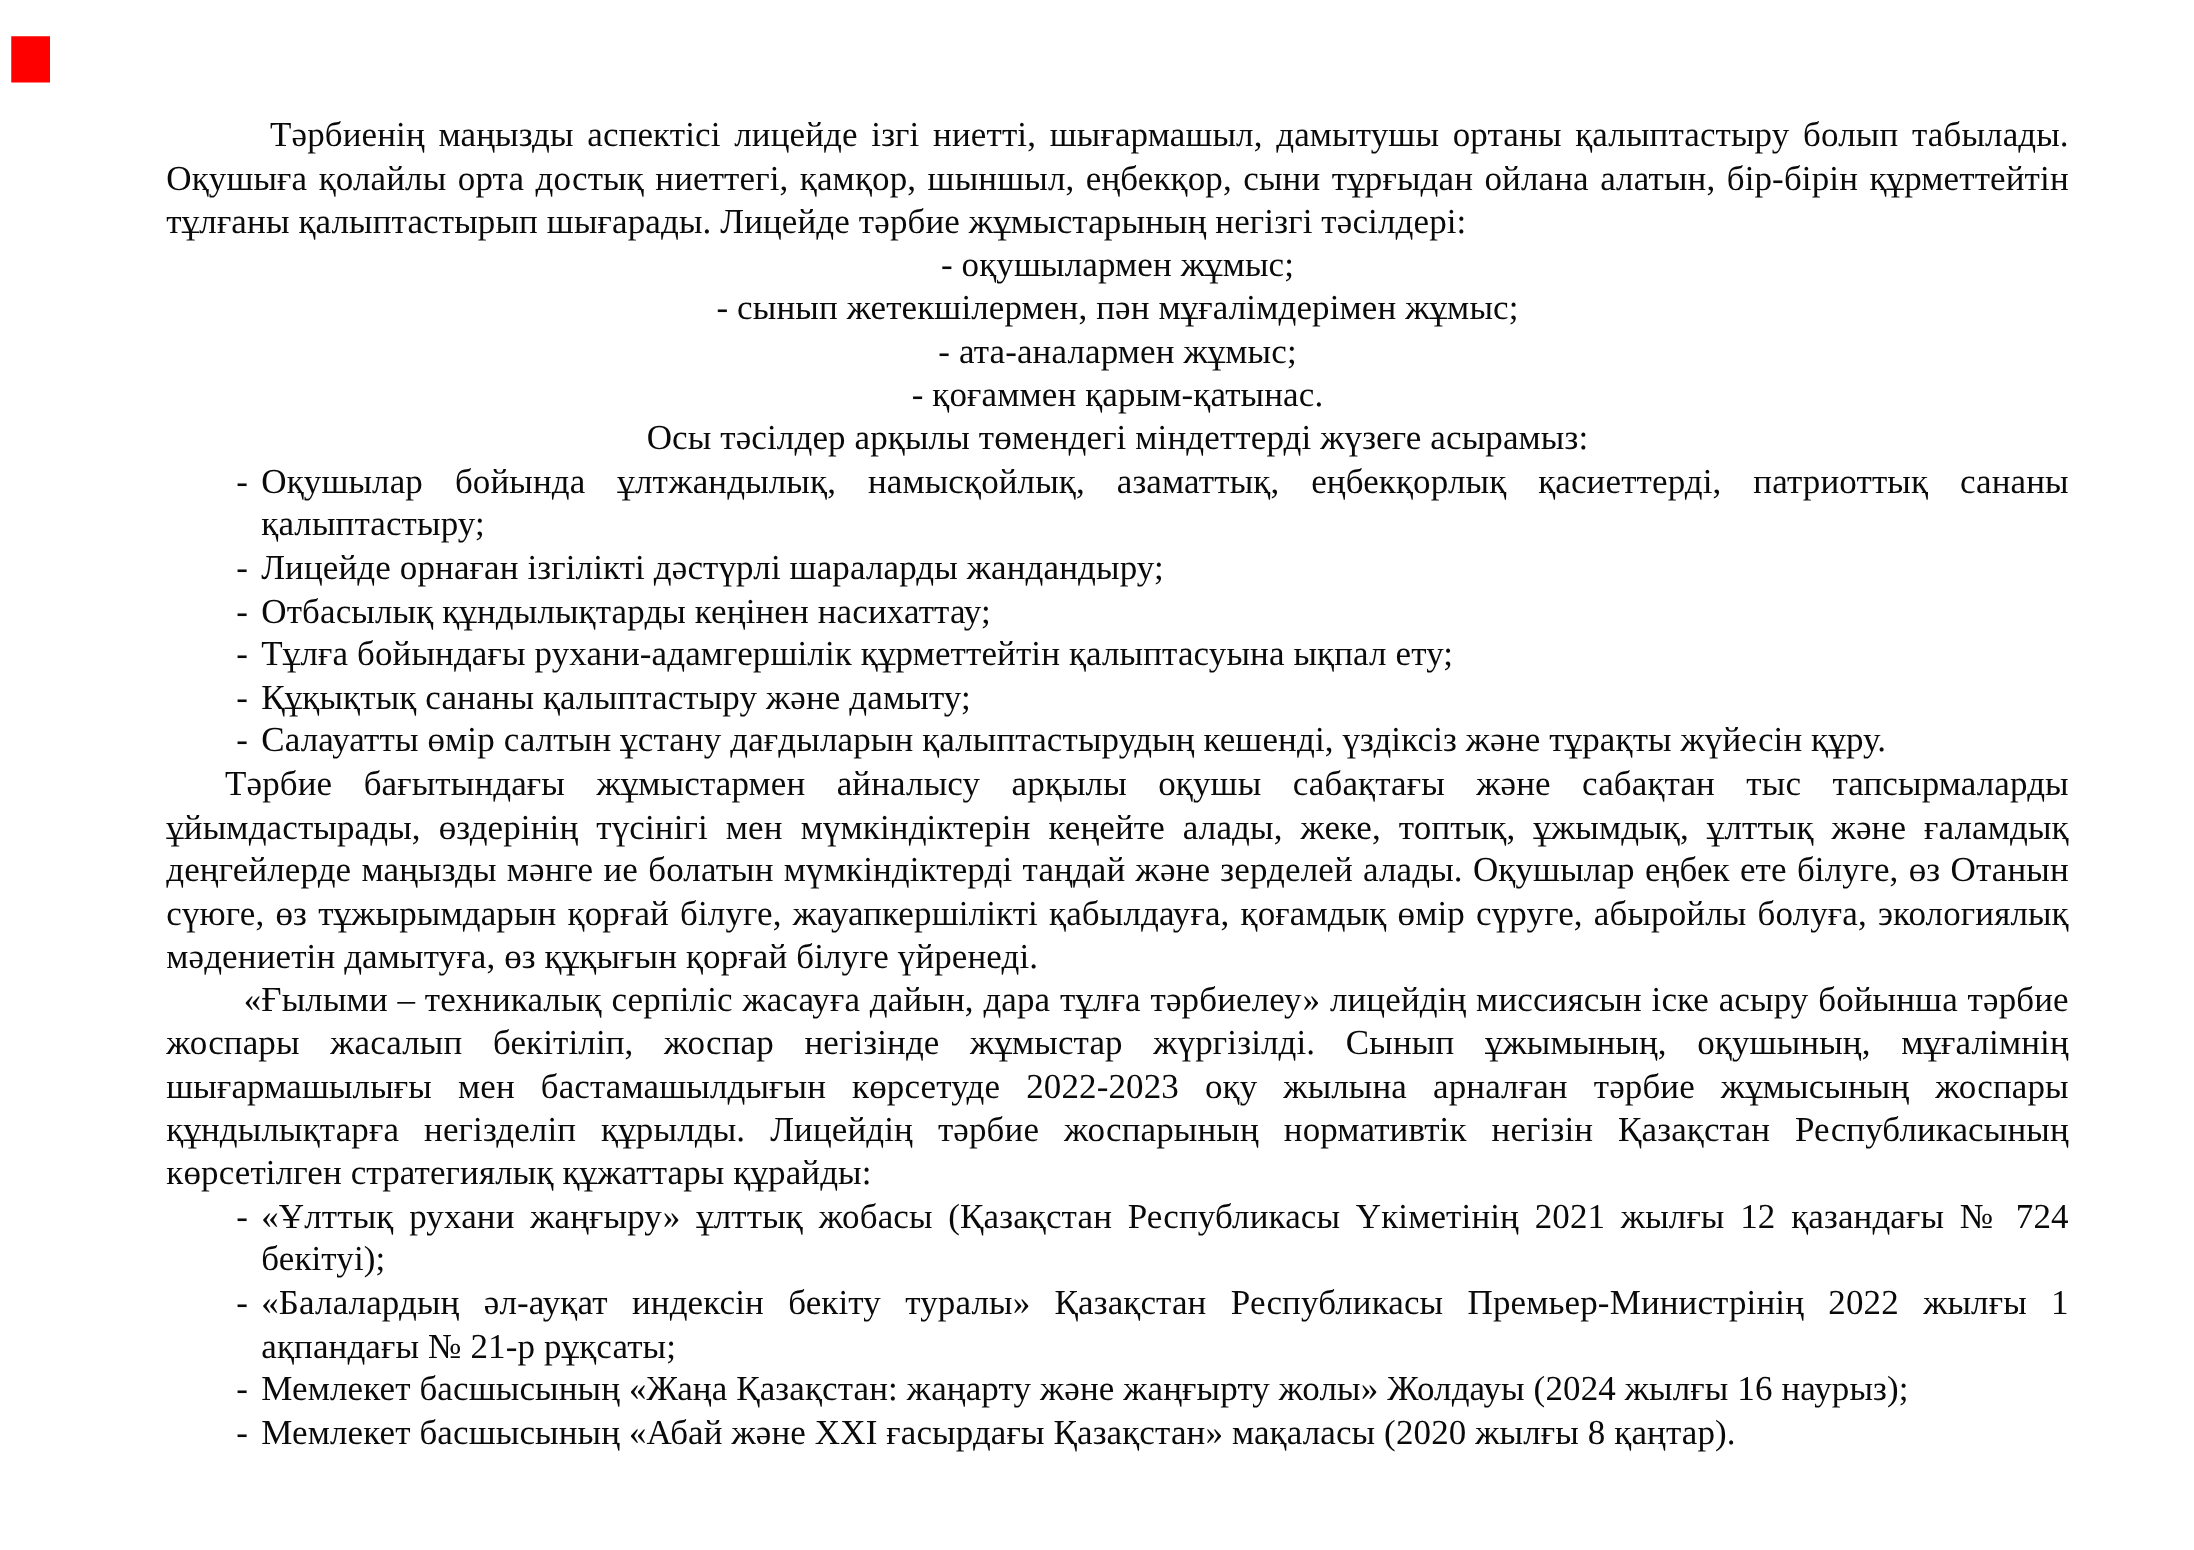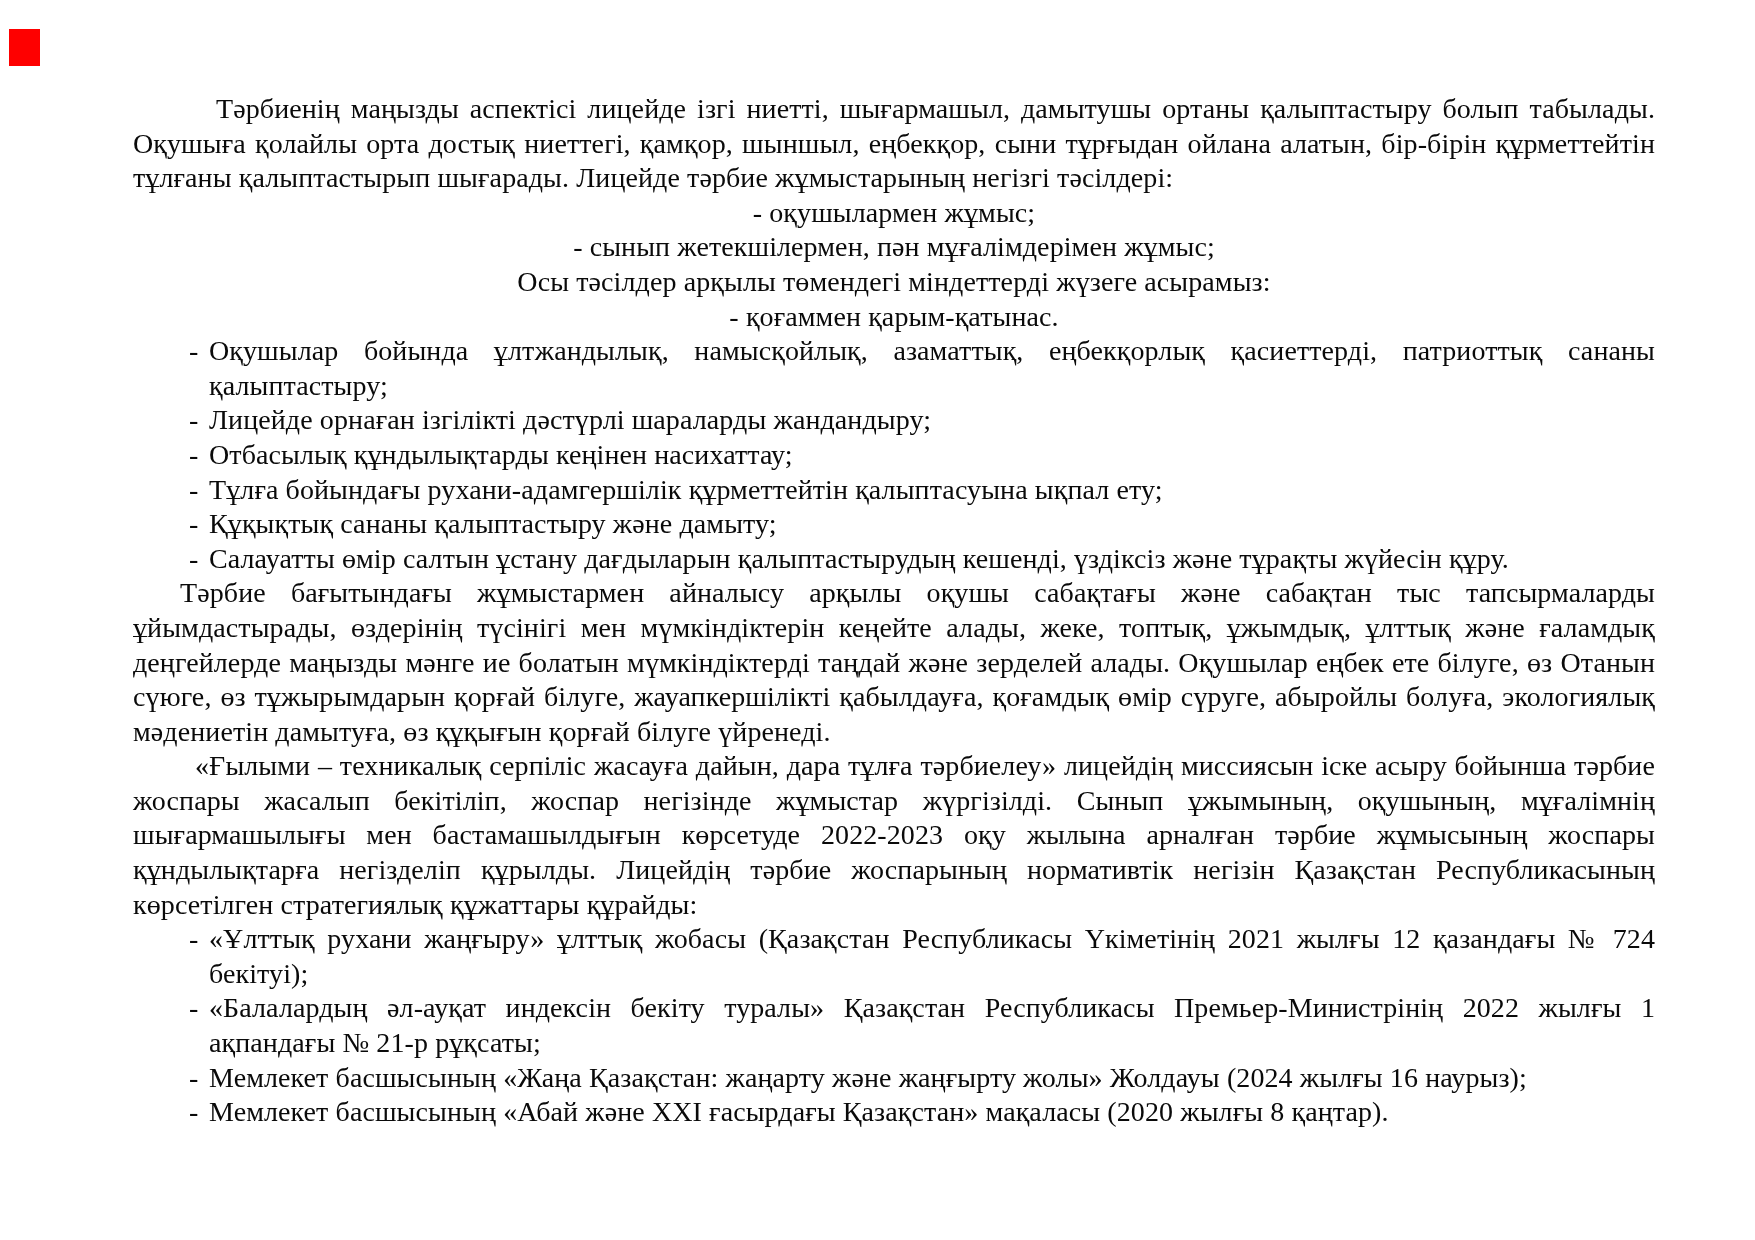--- a/index.html
+++ b/index.html
@@ -61,23 +61,24 @@
 <div class="page">
 
   <div class="red-marker"></div>
 
   <div class="content">
 
     <p class="para indent-83">Тәрбиенің маңызды аспектісі лицейде ізгі ниетті, шығармашыл, дамытушы ортаны қалыптастыру болып табылады. Оқушыға қолайлы орта достық ниеттегі, қамқор, шыншыл, еңбекқор, сыни тұрғыдан ойлана алатын, бір-бірін құрметтейтін тұлғаны қалыптастырып шығарады. Лицейде тәрбие жұмыстарының негізгі тәсілдері:</p>
 
     <div class="flush-line">- оқушылармен жұмыс;</div>
     <div class="flush-line">- сынып жетекшілермен, пән мұғалімдерімен жұмыс;</div>
+    <div class="flush-line">- ата-аналармен жұмыс;</div>
+    <div class="flush-line">- қоғаммен қарым-қатынас.</div>
+
     <div class="flush-line">Осы тәсілдер арқылы төмендегі міндеттерді жүзеге асырамыз:</div>
-
-    <div class="flush-line">- қоғаммен қарым-қатынас.</div>
 
     <div class="hang-item">
       <span class="dash">-</span>
       <span>Оқушылар бойында ұлтжандылық, намысқойлық, азаматтық, еңбекқорлық қасиеттерді, патриоттық сананы қалыптастыру;</span>
     </div>
     <div class="hang-item">
       <span class="dash">-</span>
       <span>Лицейде орнаған ізгілікті дәстүрлі шараларды жандандыру;</span>
     </div>
     <div class="hang-item">

